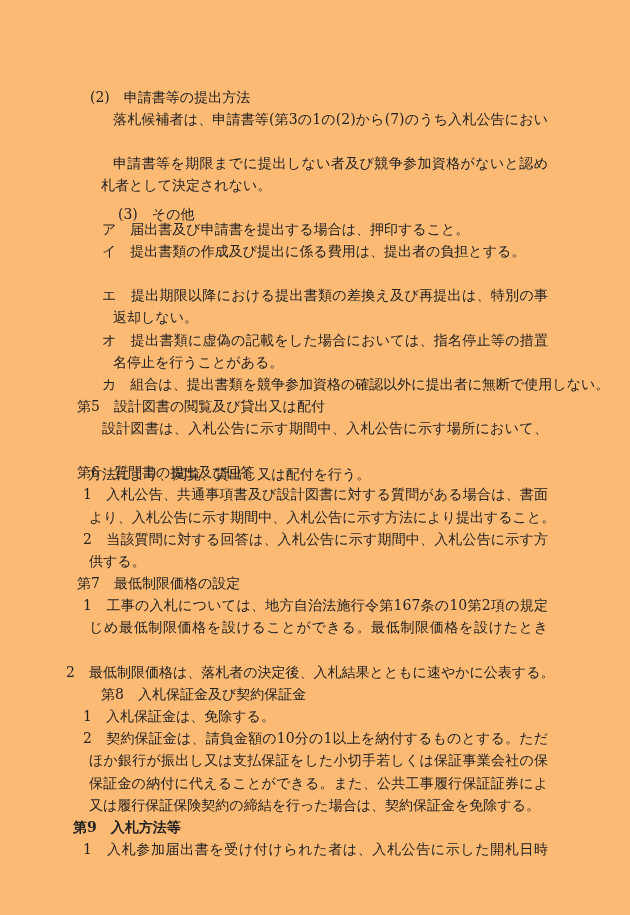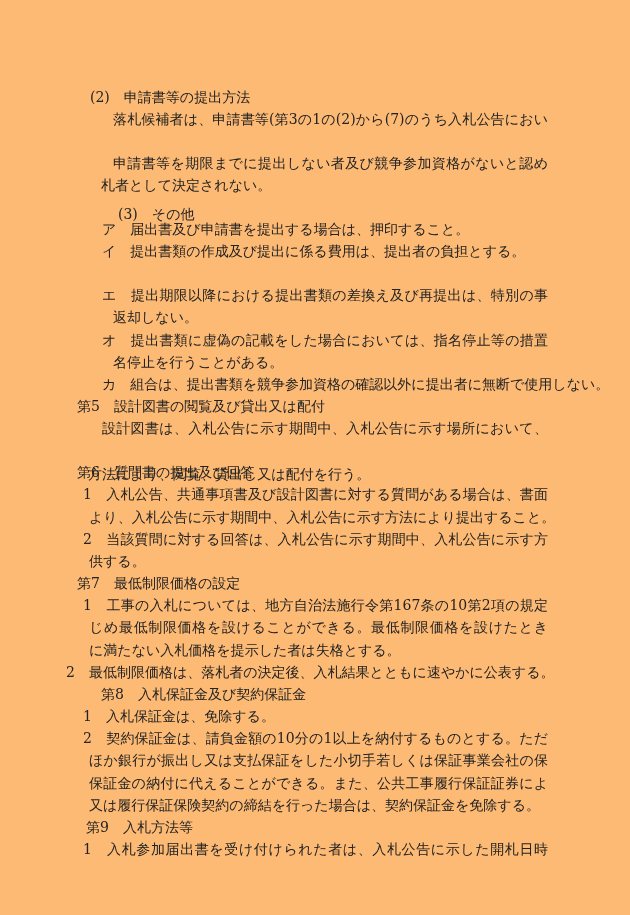--- a/index.html
+++ b/index.html
@@ -59,23 +59,22 @@
     <div class="line full body" style="left: 102px; top: 418px; width: 446px;">設計図書は、入札公告に示す期間中、入札公告に示す場所において、入札公告に示す</div>
     <div class="line body" style="left: 88px; top: 464px; text-align: center;">方法により、閲覧、貸出し又は配付を行う。</div>
     <div class="line heading" style="left: 77px; top: 462px;">第6　質問書の提出及び回答</div>
     <div class="line full numbered" style="left: 83px; top: 484px; width: 465px;">1　入札公告、共通事項書及び設計図書に対する質問がある場合は、書面(様式は自由)に</div>
     <div class="line numbered" style="left: 89px; top: 507px;">より、入札公告に示す期間中、入札公告に示す方法により提出すること。</div>
     <div class="line full numbered" style="left: 83px; top: 529px; width: 465px;">2　当該質問に対する回答は、入札公告に示す期間中、入札公告に示す方法により閲覧に</div>
     <div class="line numbered" style="left: 89px; top: 551px;">供する。</div>
     <div class="line heading" style="left: 77px; top: 573px;">第7　最低制限価格の設定</div>
     <div class="line full numbered" style="left: 83px; top: 595px; width: 465px;">1　工事の入札については、地方自治法施行令第167条の10第2項の規定に基づき、あらか</div>
     <div class="line full numbered" style="left: 89px; top: 617px; width: 459px;">じめ最低制限価格を設けることができる。最低制限価格を設けたときは、最低制限価格</div>
-    <div class="line numbered" style="left: 89px; top: 640px;">に満たない入札価格を提示した者は失格とする。</div>
     <div class="line numbered" style="left: 66px; top: 662px;">2　最低制限価格は、落札者の決定後、入札結果とともに速やかに公表する。</div>
     <div class="line heading" style="left: 77px; top: 684px; margin-left: 24px;">第8　入札保証金及び契約保証金</div>
     <div class="line numbered" style="left: 83px; top: 706px;">1　入札保証金は、免除する。</div>
     <div class="line full numbered" style="left: 83px; top: 728px; width: 465px;">2　契約保証金は、請負金額の10分の1以上を納付するものとする。ただし国債・県債の</div>
     <div class="line full numbered" style="left: 89px; top: 750px; width: 459px;">ほか銀行が振出し又は支払保証をした小切手若しくは保証事業会社の保証をもって契約</div>
     <div class="line full numbered" style="left: 89px; top: 773px; width: 459px;">保証金の納付に代えることができる。また、公共工事履行保証証券による保証を付し、</div>
     <div class="line numbered" style="left: 89px; top: 795px;">又は履行保証保険契約の締結を行った場合は、契約保証金を免除する。</div>
-    <div class="line heading" style="left: 86px; top: 817px;">第9　入札方法等</div>
+    <div class="line heading" style="left: 73px; top: 817px; font-weight: bold;">第9　入札方法等</div>
     <div class="line full numbered" style="left: 83px; top: 839px; width: 465px;">1　入札参加届出書を受け付けられた者は、入札公告に示した開札日時に、入札参加届出</div>
   </div>
 
 </body></html>

